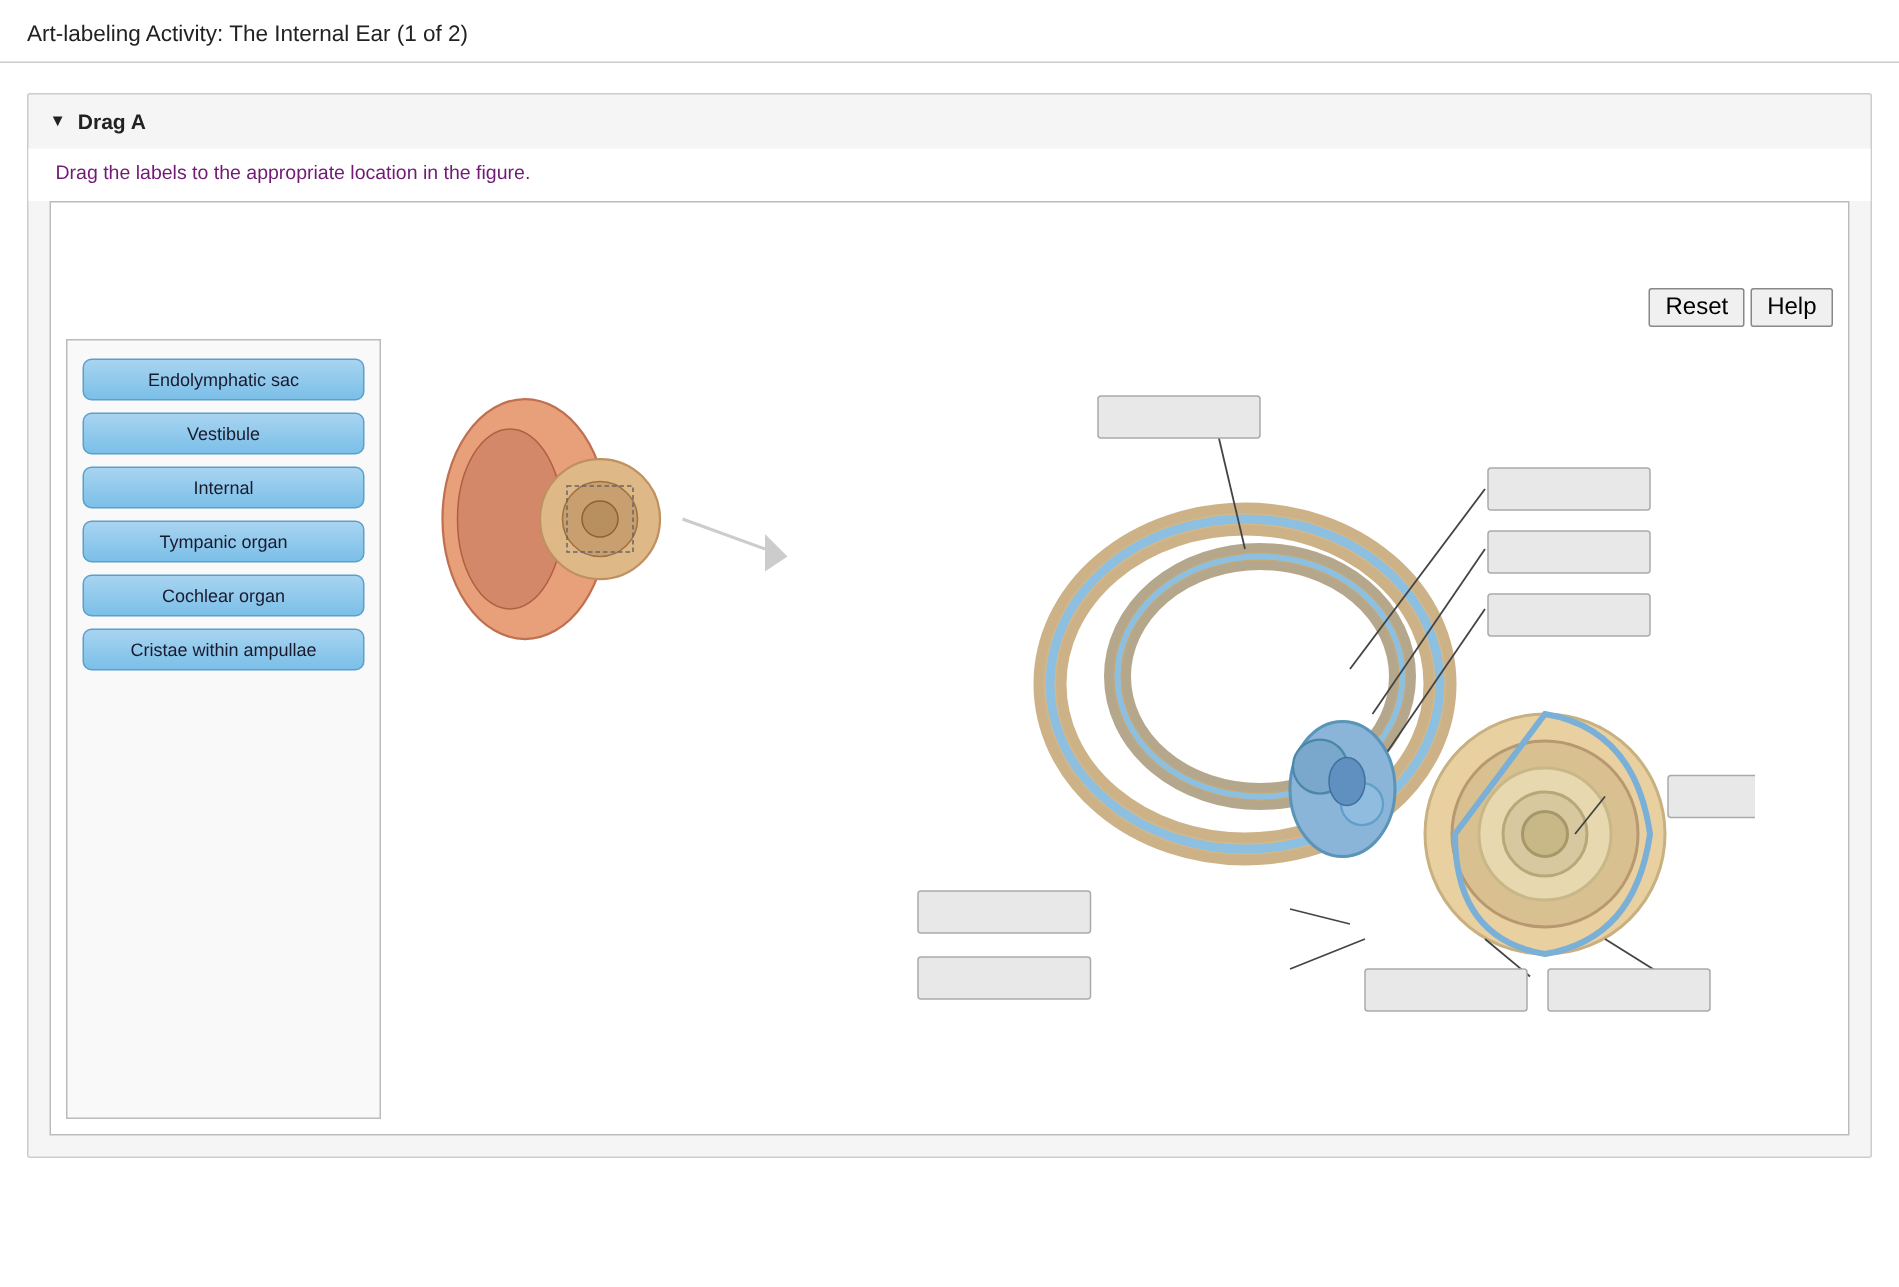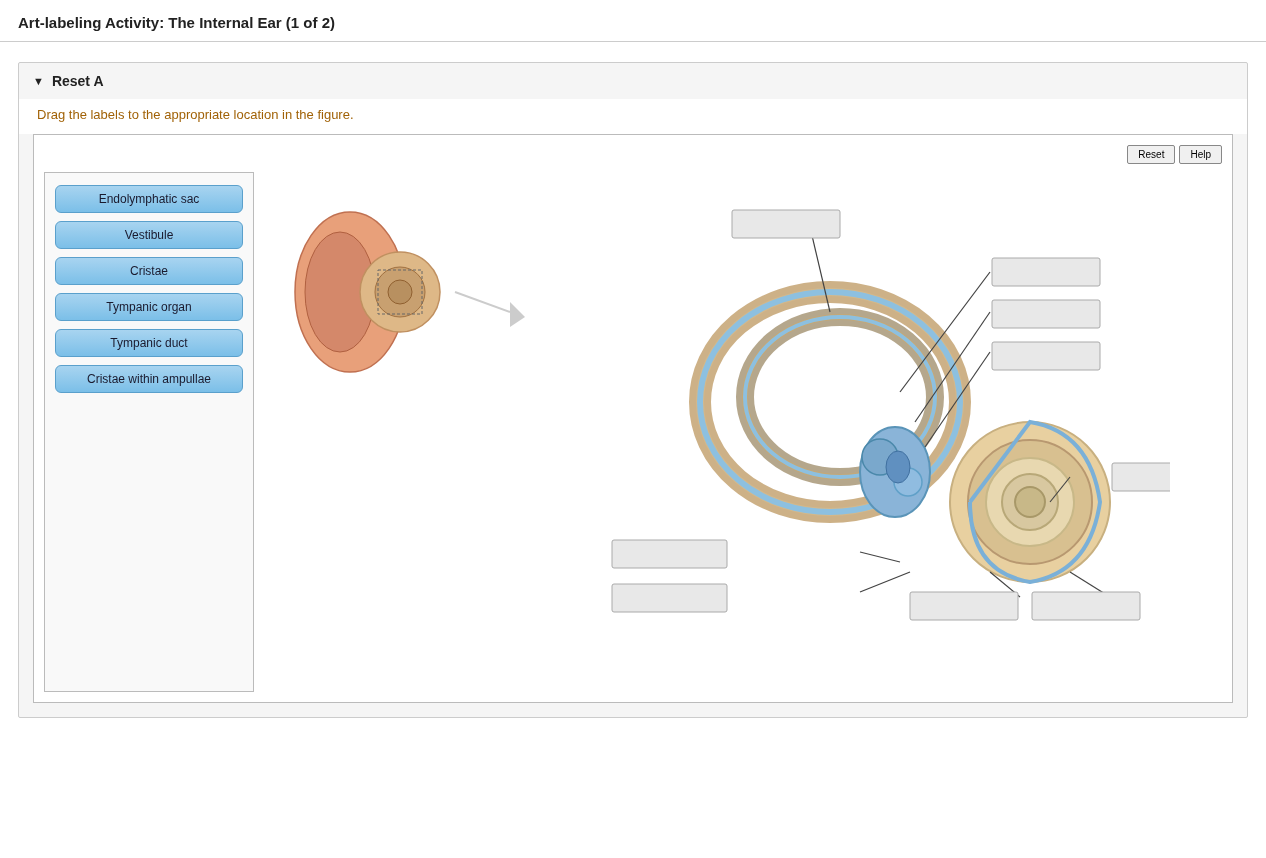--- a/index.html
+++ b/index.html
@@ -8,21 +8,21 @@
       font-size: 13px;
       background: #fff;
       color: #222;
     }
     .page-header {
       padding: 14px 18px 10px 18px;
       border-bottom: 1px solid #ccc;
     }
     .page-title {
       font-size: 15px;
-      font-weight: bold;
+      font-weight: normal;
     }
     .content-area {
       padding: 20px 18px;
     }
     .part-section {
       border: 1px solid #ccc;
       background: #f5f5f5;
       border-radius: 2px;
     }
     .part-header {
@@ -33,42 +33,43 @@
       font-size: 14px;
       gap: 8px;
     }
     .part-header .arrow {
       font-size: 11px;
     }
     .instructions {
       padding: 8px 18px 12px 18px;
       font-size: 13px;
       background: #fff;
-      color: #a16207;
+      color: #701a75;
     }
     .activity-box {
       margin: 0 14px 14px 14px;
       border: 1px solid #bbb;
       background: #fff;
       padding: 10px;
       position: relative;
     }
     .toolbar {
       display: flex;
       justify-content: flex-end;
       gap: 4px;
       margin-bottom: 8px;
     }
     .toolbar-btn {
       border: 1px solid #888;
       background: #f0f0f0;
       padding: 3px 10px;
-      font-size: 10px;
+      font-size: 16px;
       cursor: pointer;
       border-radius: 2px;
+      margin-top: 47px;
     }
     .main-content {
       display: flex;
       gap: 16px;
     }
     .labels-panel {
       width: 210px;
       border: 1px solid #bbb;
       background: #f9f9f9;
       padding: 12px 10px;
@@ -99,41 +100,41 @@
 <body>
 
 <div class="page-header">
   <span class="page-title">Art-labeling Activity: The Internal Ear (1 of 2)</span>
 </div>
 
 <div class="content-area">
   <div class="part-section">
     <div class="part-header">
       <span class="arrow">▼</span>
-      <span>Reset A</span>
+      <span>Drag A</span>
     </div>
 
     <div class="instructions">
       <span>Drag the labels to the appropriate location in the figure.</span>
     </div>
 
     <div class="activity-box">
       <div class="toolbar">
         <button class="toolbar-btn">Reset</button>
         <button class="toolbar-btn">Help</button>
       </div>
 
       <div class="main-content">
 
         <div class="labels-panel">
           <div class="label-chip">Endolymphatic sac</div>
           <div class="label-chip">Vestibule</div>
-          <div class="label-chip">Cristae</div>
+          <div class="label-chip">Internal</div>
           <div class="label-chip">Tympanic organ</div>
-          <div class="label-chip">Tympanic duct</div>
+          <div class="label-chip">Cochlear organ</div>
           <div class="label-chip">Cristae within ampullae</div>
         </div>
 
         <div class="diagram-area" style="position:relative; min-height:520px;">
 
           
           <svg width="900" height="510" viewBox="0 0 900 510" xmlns="http://www.w3.org/2000/svg">
 
             <g>
 

